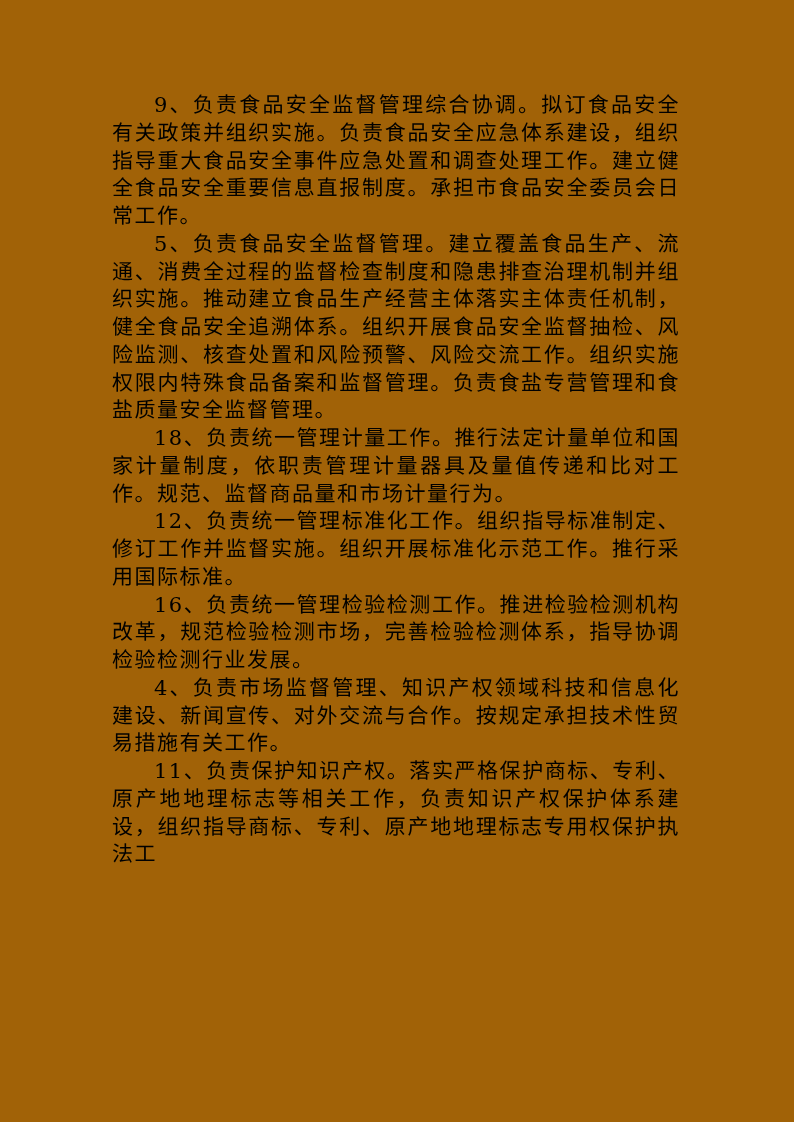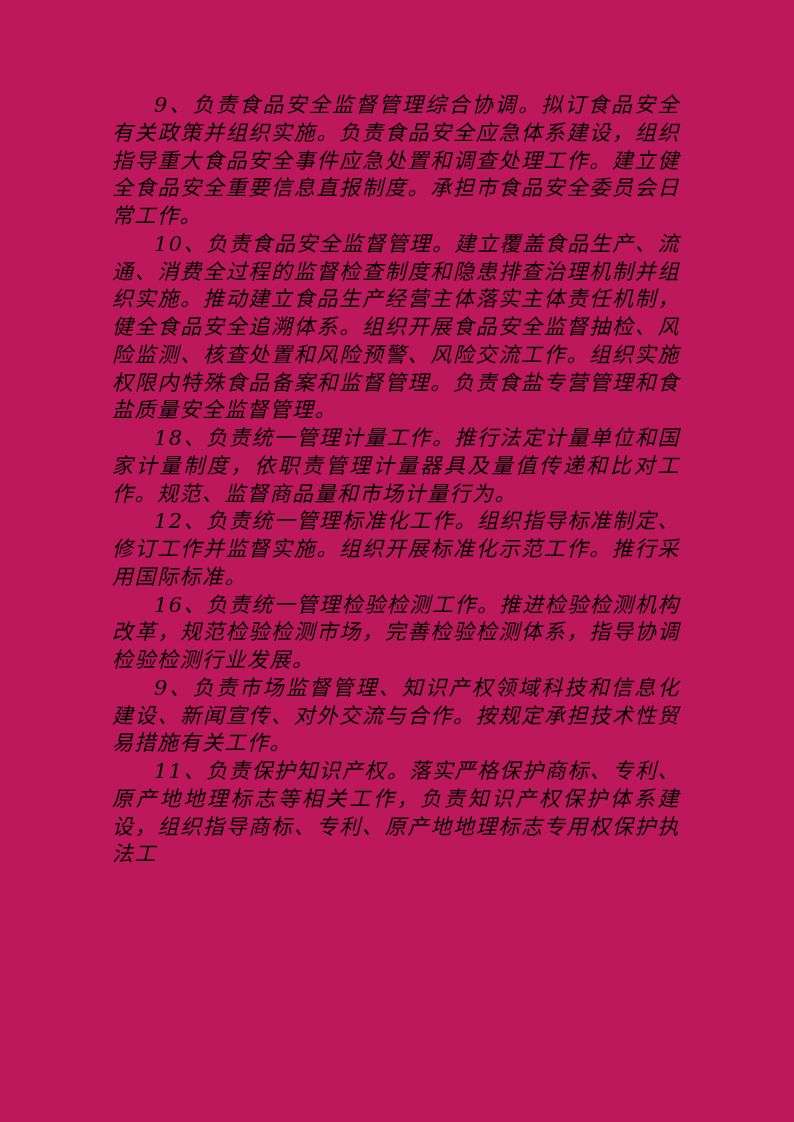--- a/index.html
+++ b/index.html
@@ -4,24 +4,23 @@
 <style>
   html, body {
     margin: 0;
     padding: 0;
     background: #ffffff;
   }
   .page {
     position: relative;
     width: 794px;
     height: 1122px;
-    background: #be185d;
+    background: #a16207;
     overflow: hidden;
     font-family: "DejaVu Serif", "Liberation Serif", serif;
-    font-style: italic;
   }
   .text-block {
     position: absolute;
     left: 112px;
     top: 92px;
     width: 568px;
     color: #000000;
     font-size: 21px;
     line-height: 27.75px;
     text-align: justify;
@@ -34,20 +33,20 @@
     padding: 0;
     text-indent: 42px; 
   }
 </style>
 </head>
 <body>
 
 <div class="page">
   <div class="text-block">
     <p class="para">9、负责食品安全监督管理综合协调。拟订食品安全有关政策并组织实施。负责食品安全应急体系建设，组织指导重大食品安全事件应急处置和调查处理工作。建立健全食品安全重要信息直报制度。承担市食品安全委员会日常工作。</p>
-    <p class="para">10、负责食品安全监督管理。建立覆盖食品生产、流通、消费全过程的监督检查制度和隐患排查治理机制并组织实施。推动建立食品生产经营主体落实主体责任机制，健全食品安全追溯体系。组织开展食品安全监督抽检、风险监测、核查处置和风险预警、风险交流工作。组织实施权限内特殊食品备案和监督管理。负责食盐专营管理和食盐质量安全监督管理。</p>
+    <p class="para">5、负责食品安全监督管理。建立覆盖食品生产、流通、消费全过程的监督检查制度和隐患排查治理机制并组织实施。推动建立食品生产经营主体落实主体责任机制，健全食品安全追溯体系。组织开展食品安全监督抽检、风险监测、核查处置和风险预警、风险交流工作。组织实施权限内特殊食品备案和监督管理。负责食盐专营管理和食盐质量安全监督管理。</p>
     <p class="para">18、负责统一管理计量工作。推行法定计量单位和国家计量制度，依职责管理计量器具及量值传递和比对工作。规范、监督商品量和市场计量行为。</p>
     <p class="para">12、负责统一管理标准化工作。组织指导标准制定、修订工作并监督实施。组织开展标准化示范工作。推行采用国际标准。</p>
     <p class="para">16、负责统一管理检验检测工作。推进检验检测机构改革，规范检验检测市场，完善检验检测体系，指导协调检验检测行业发展。</p>
-    <p class="para">9、负责市场监督管理、知识产权领域科技和信息化建设、新闻宣传、对外交流与合作。按规定承担技术性贸易措施有关工作。</p>
+    <p class="para">4、负责市场监督管理、知识产权领域科技和信息化建设、新闻宣传、对外交流与合作。按规定承担技术性贸易措施有关工作。</p>
     <p class="para">11、负责保护知识产权。落实严格保护商标、专利、原产地地理标志等相关工作，负责知识产权保护体系建设，组织指导商标、专利、原产地地理标志专用权保护执法工</p>
   </div>
 </div>
 
 </body></html>

